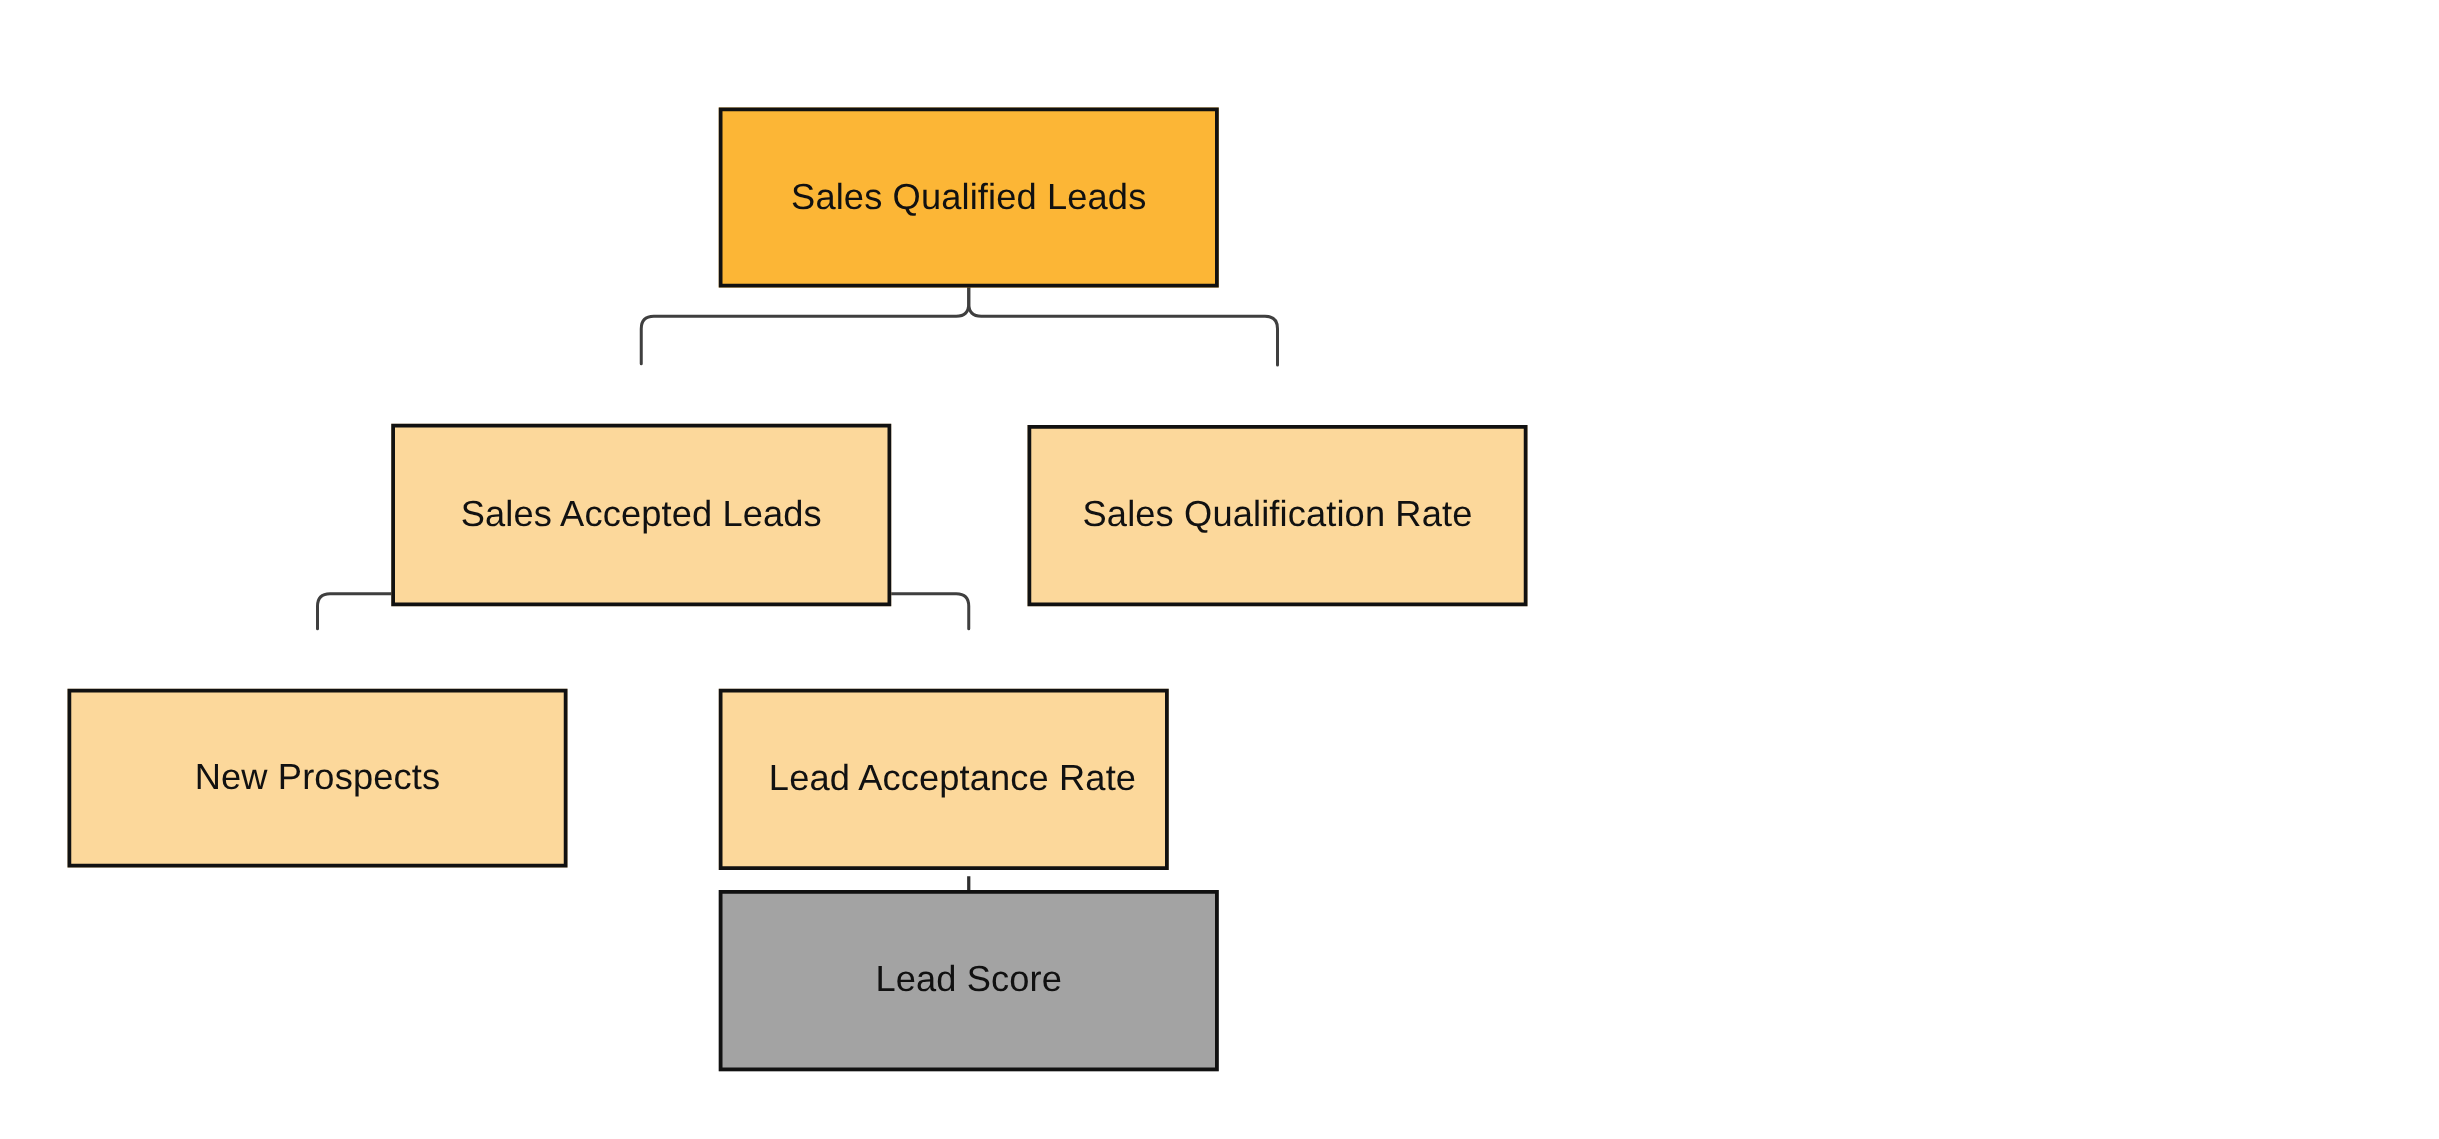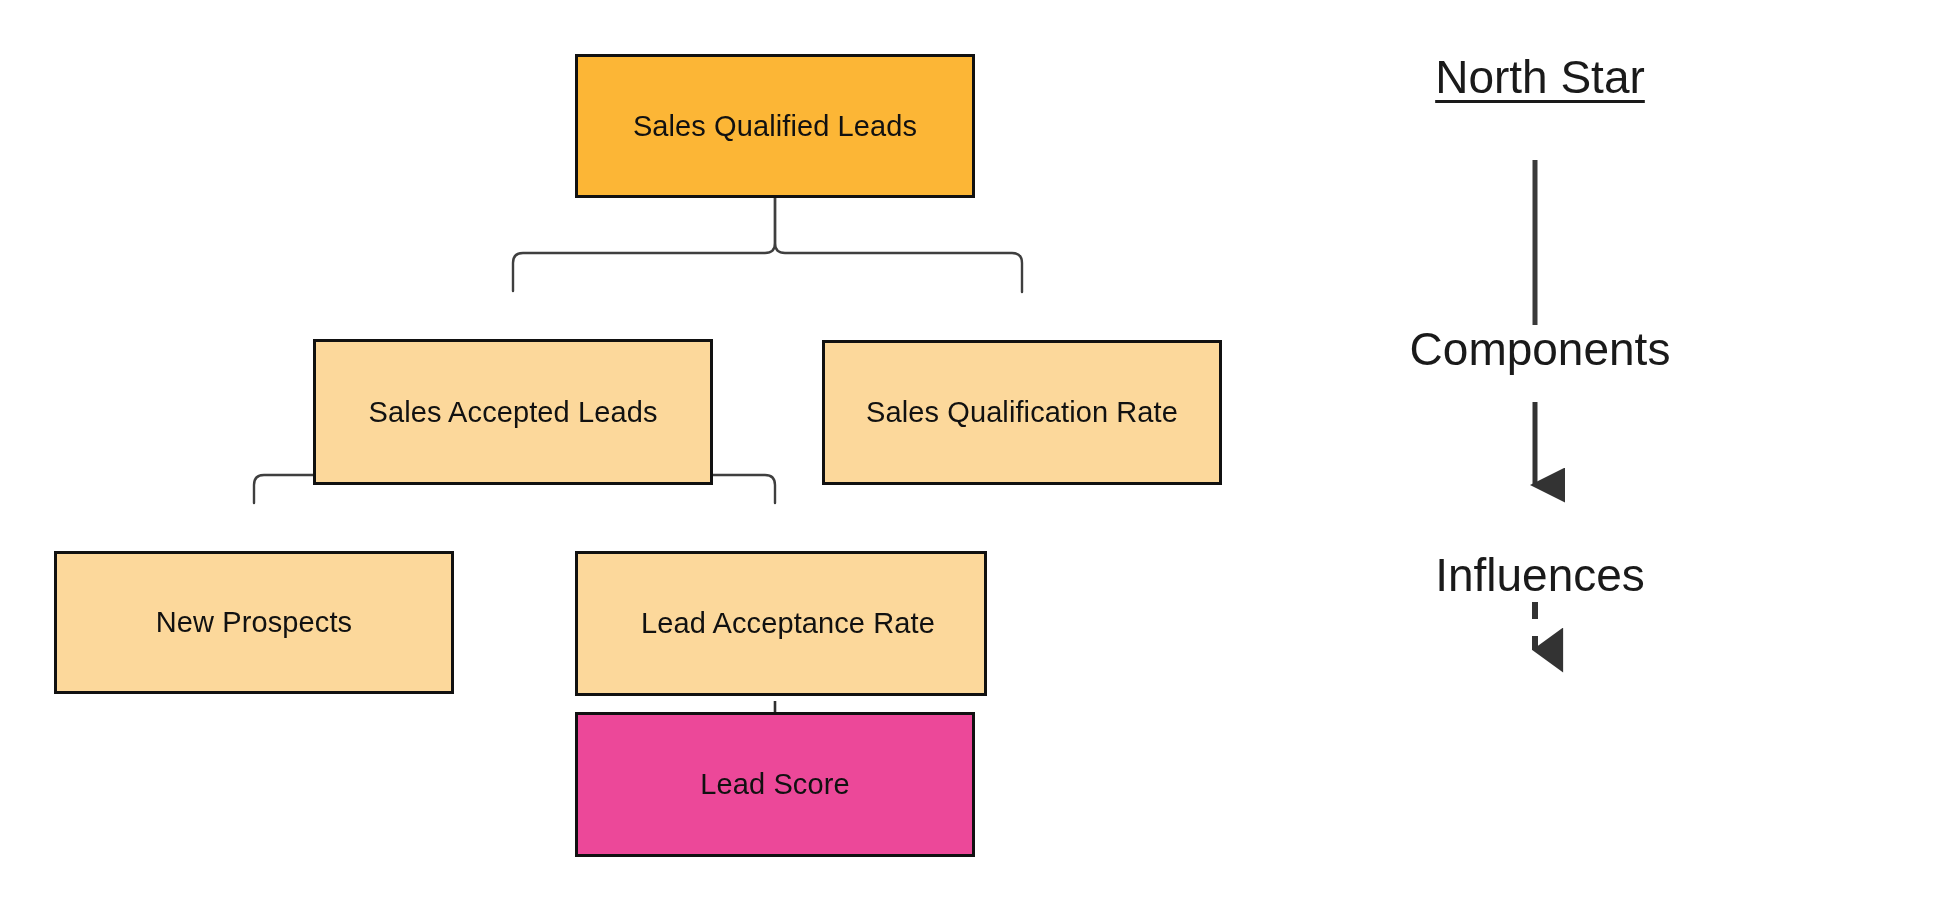--- a/index.html
+++ b/index.html
@@ -40,23 +40,23 @@
     color: #111111;
     font-size: 29px;
     font-family: "Liberation Sans", sans-serif;
     line-height: 1.2;
     letter-spacing: 0.1px;
     padding: 4px 10px;
   }
   .node-label {
     display: block;
   }
-  .lvl-northstar { background: #fcb636; }
+  .lvl-northstar { background: #fcb636; margin-top: 32px; }
   .lvl-component { background: #fcd89b; margin-top: 48px; }
-  .lvl-influence { background: #ec4899; }
+  .lvl-influence { background: #a3a3a3; }
 
   
   #legend {
     position: absolute;
     left: 1330px;
     top: 0;
     width: 420px;
     height: 911px;
   }
   .legend-text {
@@ -130,47 +130,22 @@
   </div>
 
   <div class="node lvl-component" style="left:822px; top:292px; width:400px; height:145px;justify-content:center;">
     <span class="node-label">Sales Qualification Rate</span>
   </div>
 
   <div class="node lvl-component" style="left:54px; top:503px; width:400px; height:143px;">
     <span class="node-label">New Prospects</span>
   </div>
 
-  <div class="node lvl-component" style="left:575px; top:503px; width:412px; height:145px;padding-left:24px;">
+  <div class="node lvl-component" style="left:575px; top:503px; width:360px; height:145px;padding-left:24px;">
     <span class="node-label">Lead Acceptance Rate</span>
   </div>
 
   <div class="node lvl-influence" style="left:575px; top:712px; width:400px; height:145px;">
     <span class="node-label">Lead Score</span>
   </div>
 
-  <div id="legend">
-
-    <svg id="legend-arrows" viewBox="0 0 420 911" width="420" height="911" xmlns="http://www.w3.org/2000/svg">
-      <defs>
-        <marker id="legend-arrow-solid" viewBox="0 0 14 14" refX="7" refY="12" markerWidth="7" markerHeight="7" orient="auto">
-          <path d="M 0 0 L 14 0 L 7 14 Z" fill="#333333"></path>
-        </marker>
-        <marker id="legend-arrow-dashed" viewBox="0 0 16 11" refX="8" refY="10" markerWidth="7.5" markerHeight="5.5" orient="auto">
-          <path d="M 0 0 L 16 0 L 8 11 Z" fill="#333333"></path>
-        </marker>
-      </defs>
-
-      <line x1="205" y1="160" x2="205" y2="325" stroke="#3a3a3a" stroke-width="5"></line>
-
-      <line x1="205" y1="402" x2="205" y2="485" stroke="#333333" stroke-width="5" marker-end="url(#legend-arrow-solid)"></line>
-
-      <line x1="205" y1="602" x2="205" y2="650" stroke="#333333" stroke-width="6" stroke-dasharray="17 17" marker-end="url(#legend-arrow-dashed)"></line>
-    </svg>
-
-    <div class="legend-text" id="legend-north-star">North Star</div>
-
-    <div class="legend-text" id="legend-components">Components</div>
-
-    <div class="legend-text" id="legend-influences">Influences</div>
-  </div>
 
 </div>
 
 </body></html>

